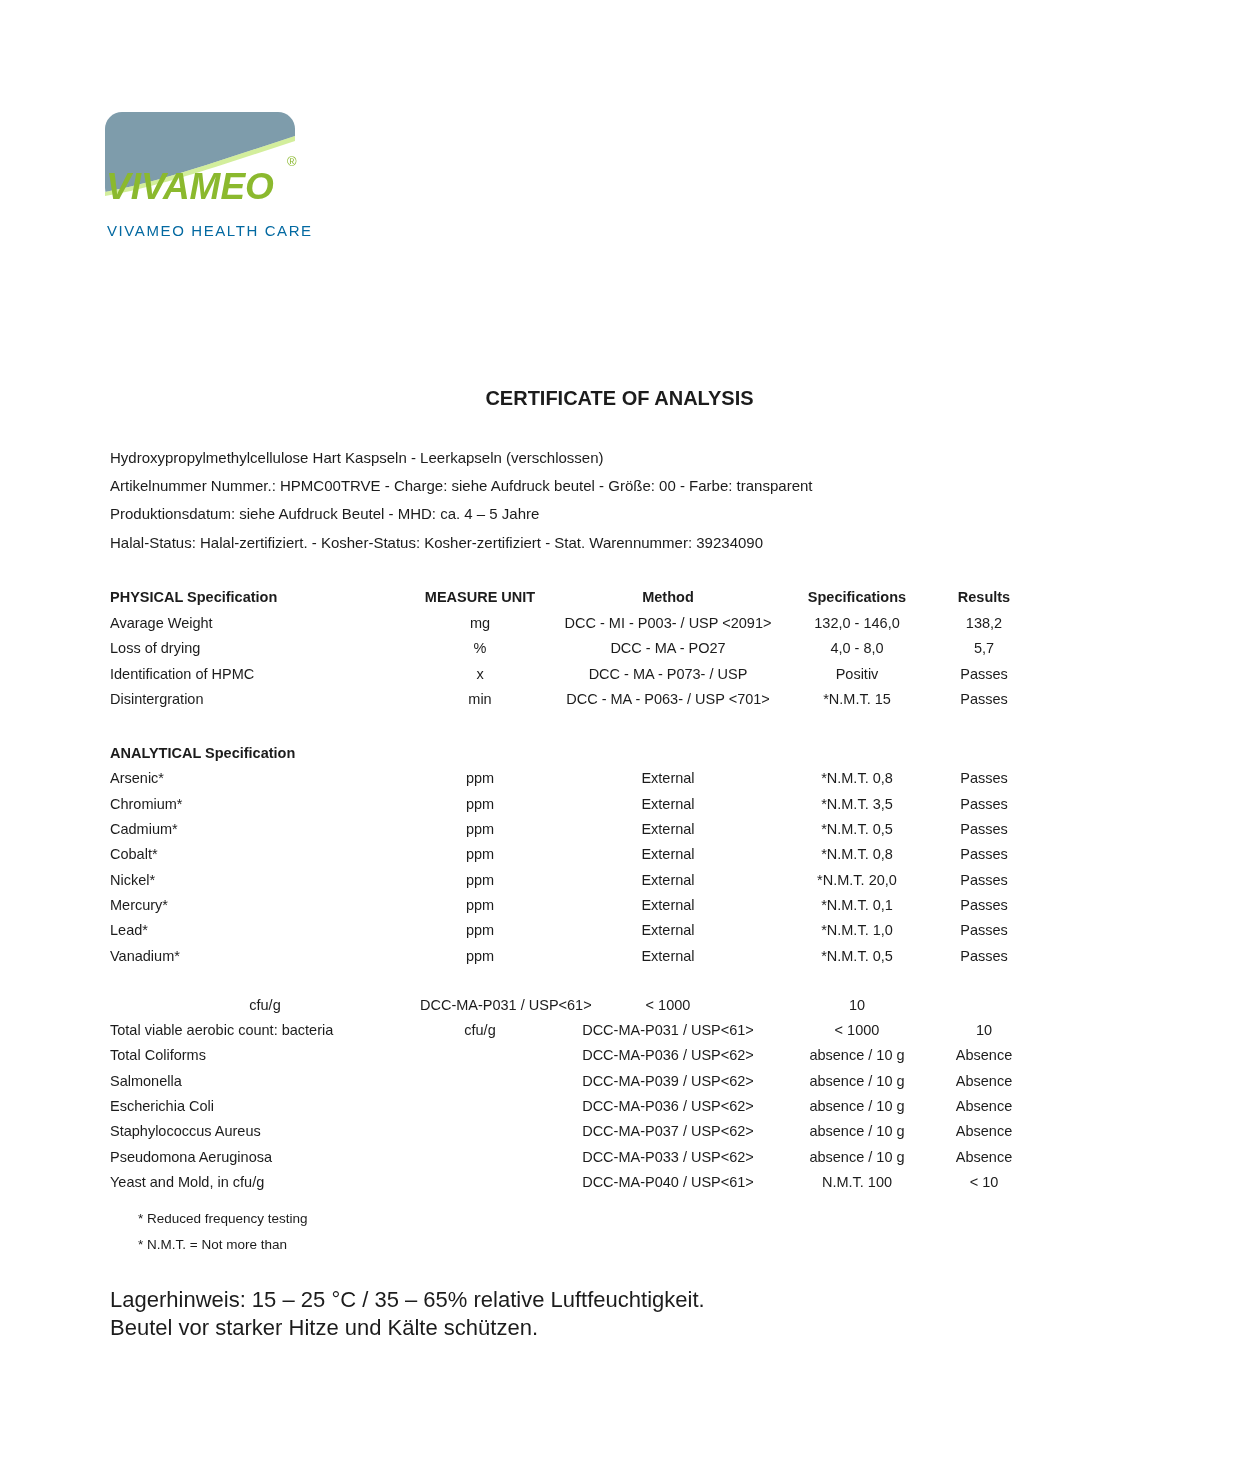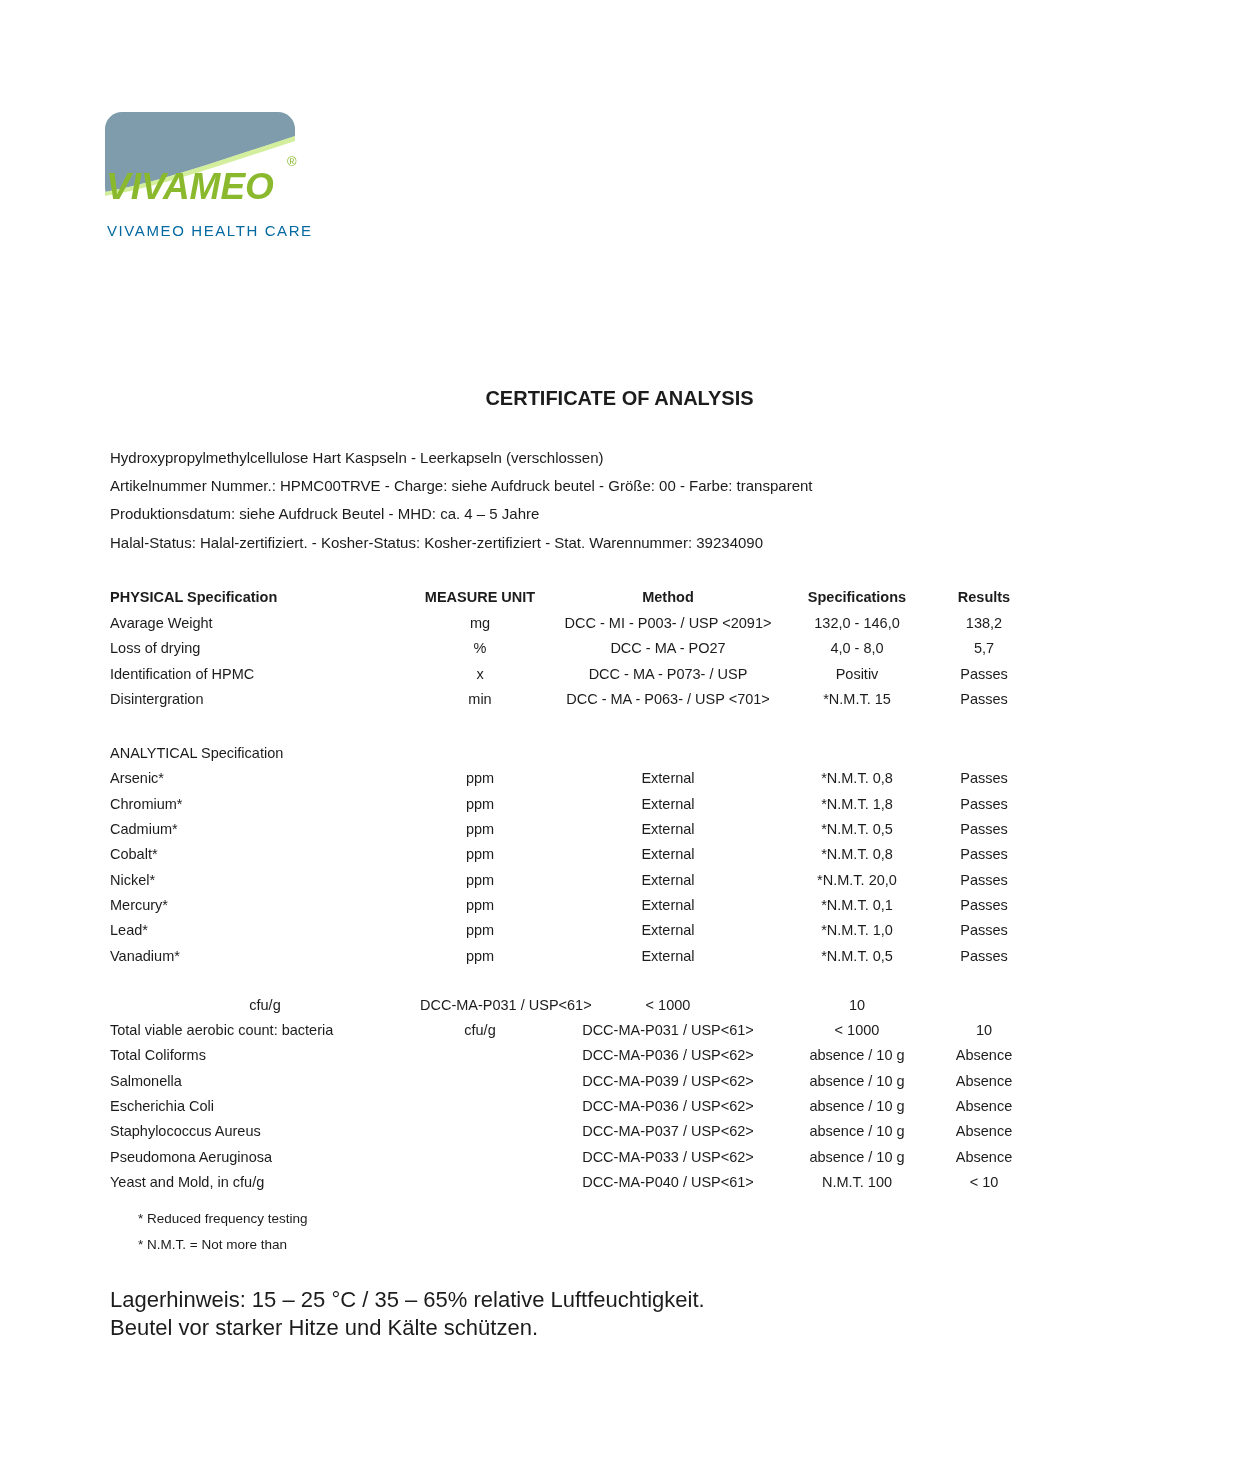--- a/index.html
+++ b/index.html
@@ -49,21 +49,21 @@
     display: grid;
     grid-template-columns: 310px 120px 256px 122px 132px;
     height: 25.3px;
     line-height: 25.3px;
   }
   .t-head { font-weight: 700; height: 27px; line-height: 27px; }
   .c { white-space: nowrap; overflow: visible; }
   .c.name { text-align: left; }
   .c.unit, .c.method, .c.spec, .c.result { text-align: center; }
   .section-label-row { height: 25.3px; line-height: 25.3px; }
-  .section-label { font-weight: 400; }
+  .section-label { font-weight: 700; }
   .spacer-a { height: 29px; }
   .spacer-b { height: 24px; }
   .footnotes {
     position: absolute;
     left: 110px;
     top: 1206px;
     font-size: 13.5px;
     line-height: 25.5px;
     margin-left: 28px;
   }
@@ -156,21 +156,21 @@
         <div class="c unit">ppm</div>
         <div class="c method">External</div>
         <div class="c spec">*N.M.T. 0,8</div>
         <div class="c result">Passes</div>
       </div>
 
       <div class="t-row">
         <div class="c name">Chromium*</div>
         <div class="c unit">ppm</div>
         <div class="c method">External</div>
-        <div class="c spec">*N.M.T. 1,8</div>
+        <div class="c spec">*N.M.T. 3,5</div>
         <div class="c result">Passes</div>
       </div>
 
       <div class="t-row">
         <div class="c name">Cadmium*</div>
         <div class="c unit">ppm</div>
         <div class="c method">External</div>
         <div class="c spec">*N.M.T. 0,5</div>
         <div class="c result">Passes</div>
       </div>

